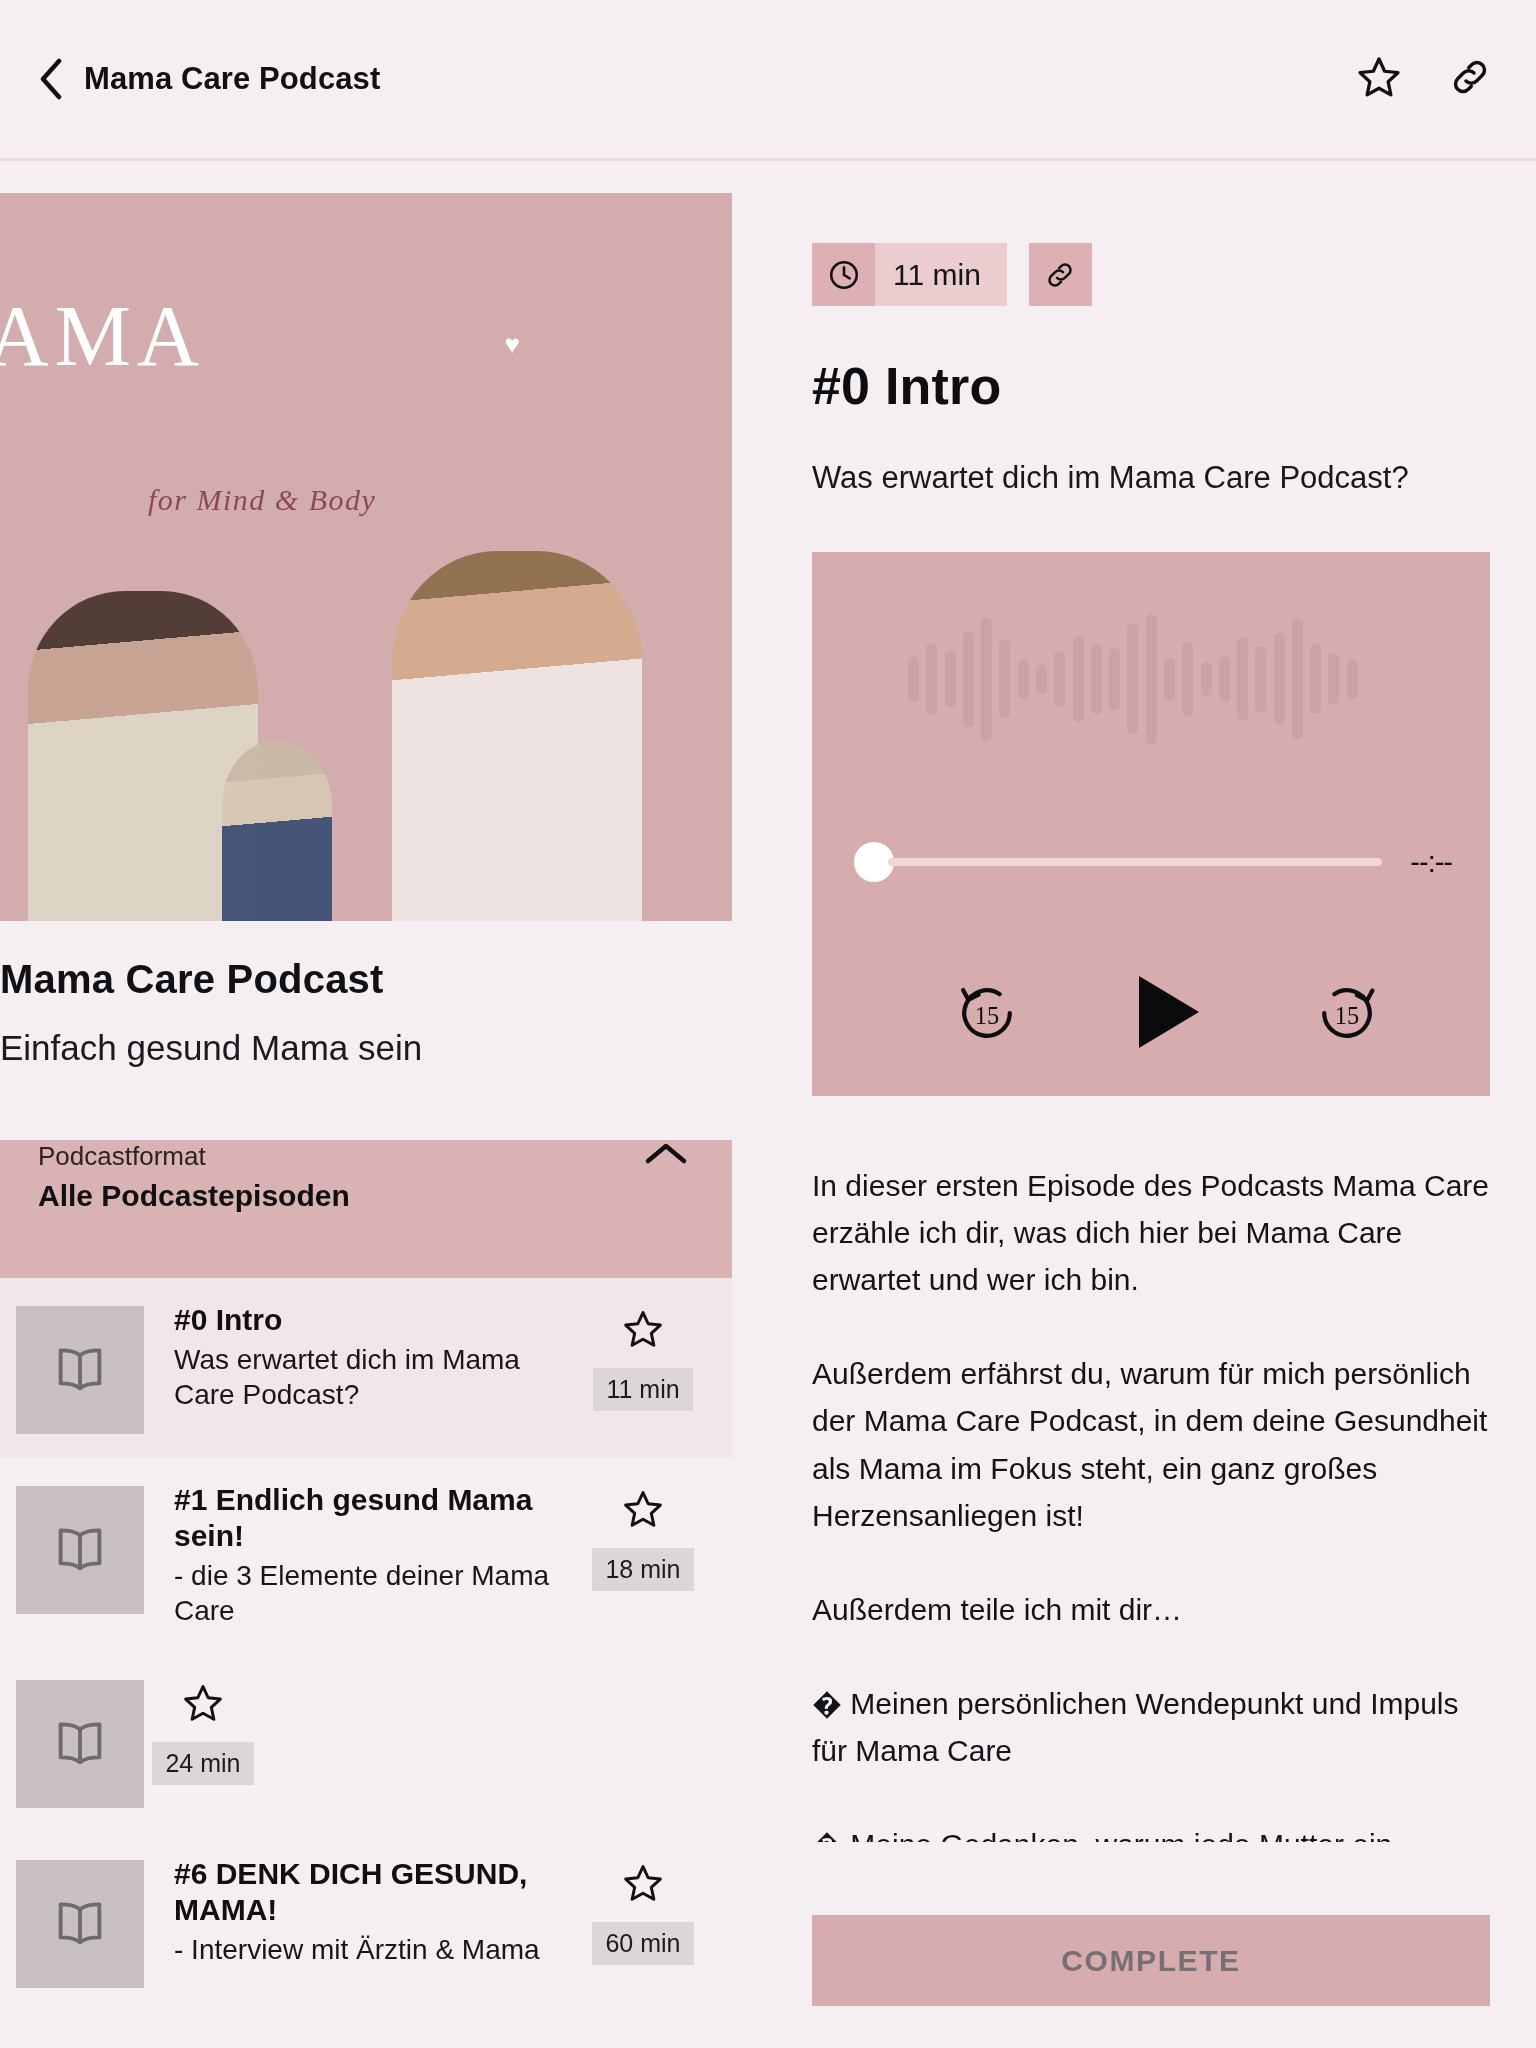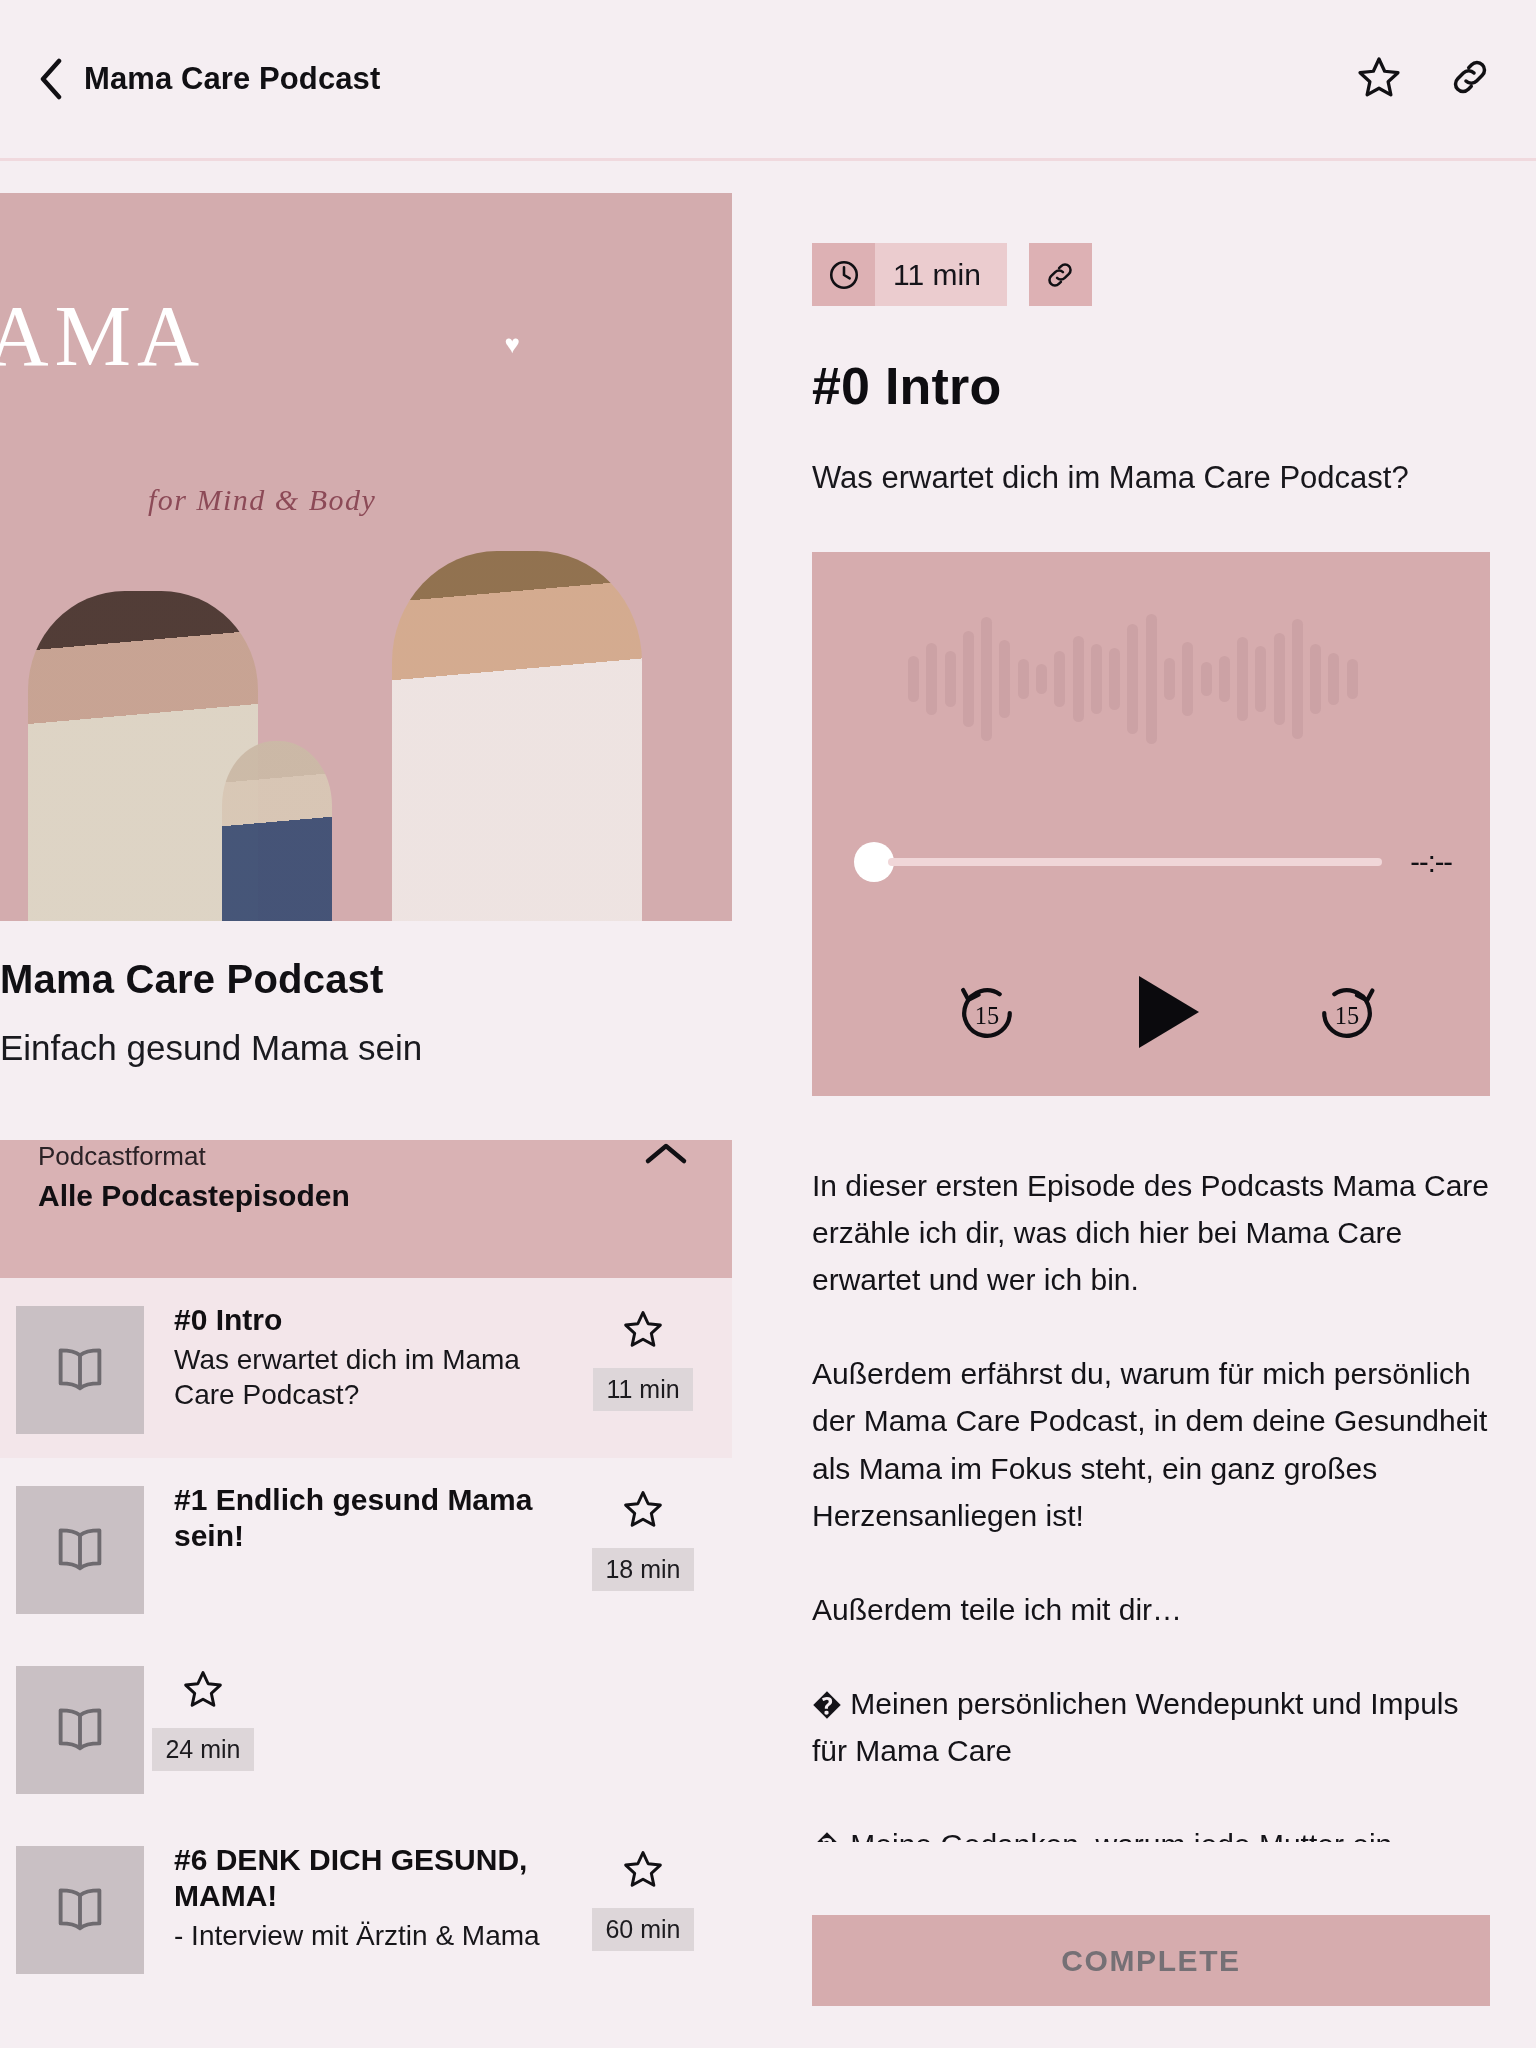--- a/index.html
+++ b/index.html
@@ -445,20 +445,21 @@
 
       <div class="ep">
         <div class="ep-thumb">
           <svg width="62" height="62" viewBox="0 0 24 24">
             <path d="M12 6.3C10.3 4.9 7.9 4.4 4.5 4.4v12.8c3.4 0 5.8.5 7.5 1.9 1.7-1.4 4.1-1.9 7.5-1.9V4.4c-3.4 0-5.8.5-7.5 1.9z" fill="none" stroke="#6E6A6F" stroke-width="1.5" stroke-linejoin="round"></path>
             <line x1="12" y1="6.3" x2="12" y2="19.1" stroke="#6E6A6F" stroke-width="1.5"></line>
           </svg>
         </div>
         <div class="ep-body">
           <div class="ep-title">#1 Endlich gesund Mama sein!</div>
+          <div class="ep-desc">- die 3 Elemente deiner Mama Care</div>
         </div>
         <div class="ep-right">
           <svg width="42" height="42" viewBox="0 0 24 24">
             <polygon points="12,2.6 14.95,9.0 21.9,9.75 16.75,14.45 18.2,21.3 12,17.85 5.8,21.3 7.25,14.45 2.1,9.75 9.05,9.0" fill="none" stroke="#111014" stroke-width="1.7" stroke-linejoin="round"></polygon>
           </svg>
           <span class="ep-dur">18 min</span>
         </div>
       </div>
 
       <div class="ep">

